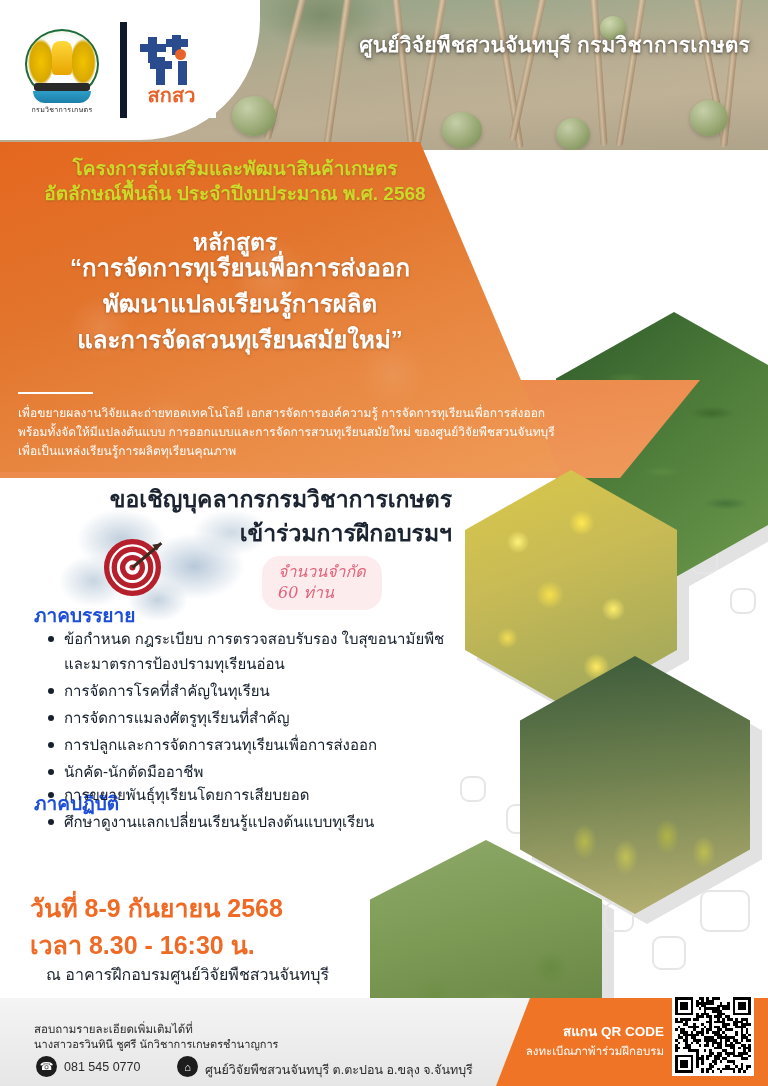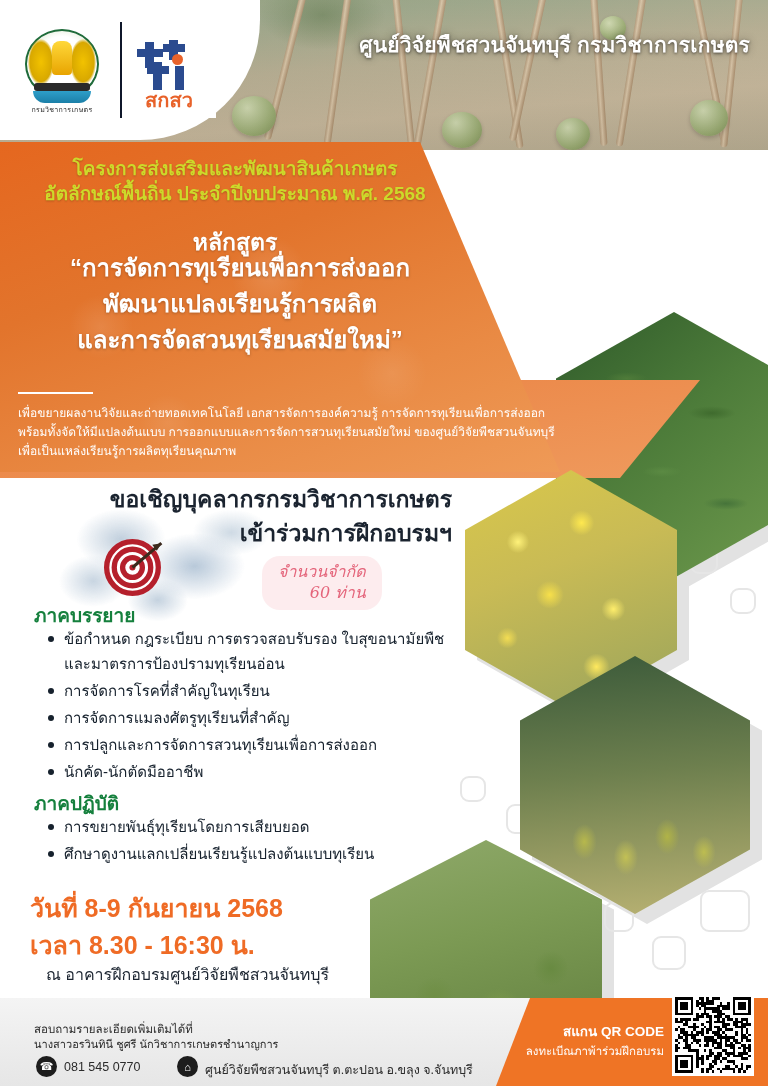--- a/index.html
+++ b/index.html
@@ -40,21 +40,21 @@
     white-space:nowrap;
   }
 
   
   .logo-plate{
     position:absolute; left:0; top:0; width:260px; height:140px; z-index:7;
     background:#ffffff; border-bottom-right-radius:120px;
     display:flex; align-items:center; gap:10px; padding:14px 0 14px 14px;
   }
   .logo-box{ width:96px; height:96px; background:#fff; display:flex; align-items:center; justify-content:center; }
-  .logo-box.sep{ border-left:2px solid #0f172a;align-items:flex-end; }
+  .logo-box.sep{ border-left:7px solid #0f172a; }
 
   
   .doa{ position:relative; width:86px; height:86px; }
   .doa .ring{
     position:absolute; left:6px; top:2px; width:74px; height:70px; border-radius:50%;
     background:radial-gradient(circle at 50% 45%, #ffffff 48%, #f0f5ea 60%, #ffffff 70%);
     border:2px solid #1f6b3a;
   }
   .doa .wreath-l,.doa .wreath-r{
     position:absolute; top:12px; width:26px; height:46px;
@@ -144,26 +144,26 @@
   
   .target{ position:absolute; left:96px; top:528px; width:76px; height:76px; z-index:5; }
 
   
   .invite{
     position:absolute; left:0; top:482px; width:452px; z-index:6; text-align:right;
     color:#1b2430; font-size:23px; font-weight:bold; line-height:34px;
   }
   .limit-badge{
     position:absolute; left:262px; top:556px; z-index:6;
-    background:#fdecee; border-radius:18px; padding:5px 16px 7px; text-align:right;
+    background:#fdecee; border-radius:18px; padding:5px 16px 7px; text-align:left;
     color:#e4647a; font-size:16px; font-style:italic; line-height:21px;
     font-family:"DejaVu Serif",serif;
   }
   .sec-head{
-    position:absolute; z-index:6; color:#15803d; font-size:19px; font-weight:bold;
+    position:absolute; z-index:6; color:#1d4ed8; font-size:19px; font-weight:bold;
   }
   .bullets{ position:absolute; z-index:6; list-style:none; }
   .bullets li{
     position:relative; padding-left:22px; color:#16212d;
     font-size:15px; line-height:25px; margin-bottom:2px;
   }
   .bullets li::before{
     content:""; position:absolute; left:6px; top:10px;
     width:6px; height:6px; border-radius:50%; background:#16212d;
   }
@@ -375,21 +375,21 @@
   <ul class="bullets" style="left:42px;top:626px;width:410px;">
     <li><span>ข้อกำหนด กฎระเบียบ การตรวจสอบรับรอง
 ใบสุขอนามัยพืช และมาตรการป้องปรามทุเรียนอ่อน</span></li>
     <li><span>การจัดการโรคที่สำคัญในทุเรียน</span></li>
     <li><span>การจัดการแมลงศัตรูทุเรียนที่สำคัญ</span></li>
     <li><span>การปลูกและการจัดการสวนทุเรียนเพื่อการส่งออก</span></li>
     <li><span>นักคัด-นักตัดมืออาชีพ</span></li>
   </ul>
 
   <div class="sec-head" style="left:34px;top:788px;">ภาคปฏิบัติ</div>
-  <ul class="bullets" style="left:42px;top:814px;width:410px;">
+  <ul class="bullets" style="left:42px;top:782px;width:410px;">
     <li><span>การขยายพันธุ์ทุเรียนโดยการเสียบยอด</span></li>
     <li><span>ศึกษาดูงานแลกเปลี่ยนเรียนรู้แปลงต้นแบบทุเรียน</span></li>
   </ul>
 
   <div class="date">
     <div>วันที่ 8-9 กันยายน 2568</div>
     <div>เวลา 8.30 - 16:30 น.</div>
   </div>
   <div class="venue">ณ อาคารฝึกอบรมศูนย์วิจัยพืชสวนจันทบุรี</div>
 

